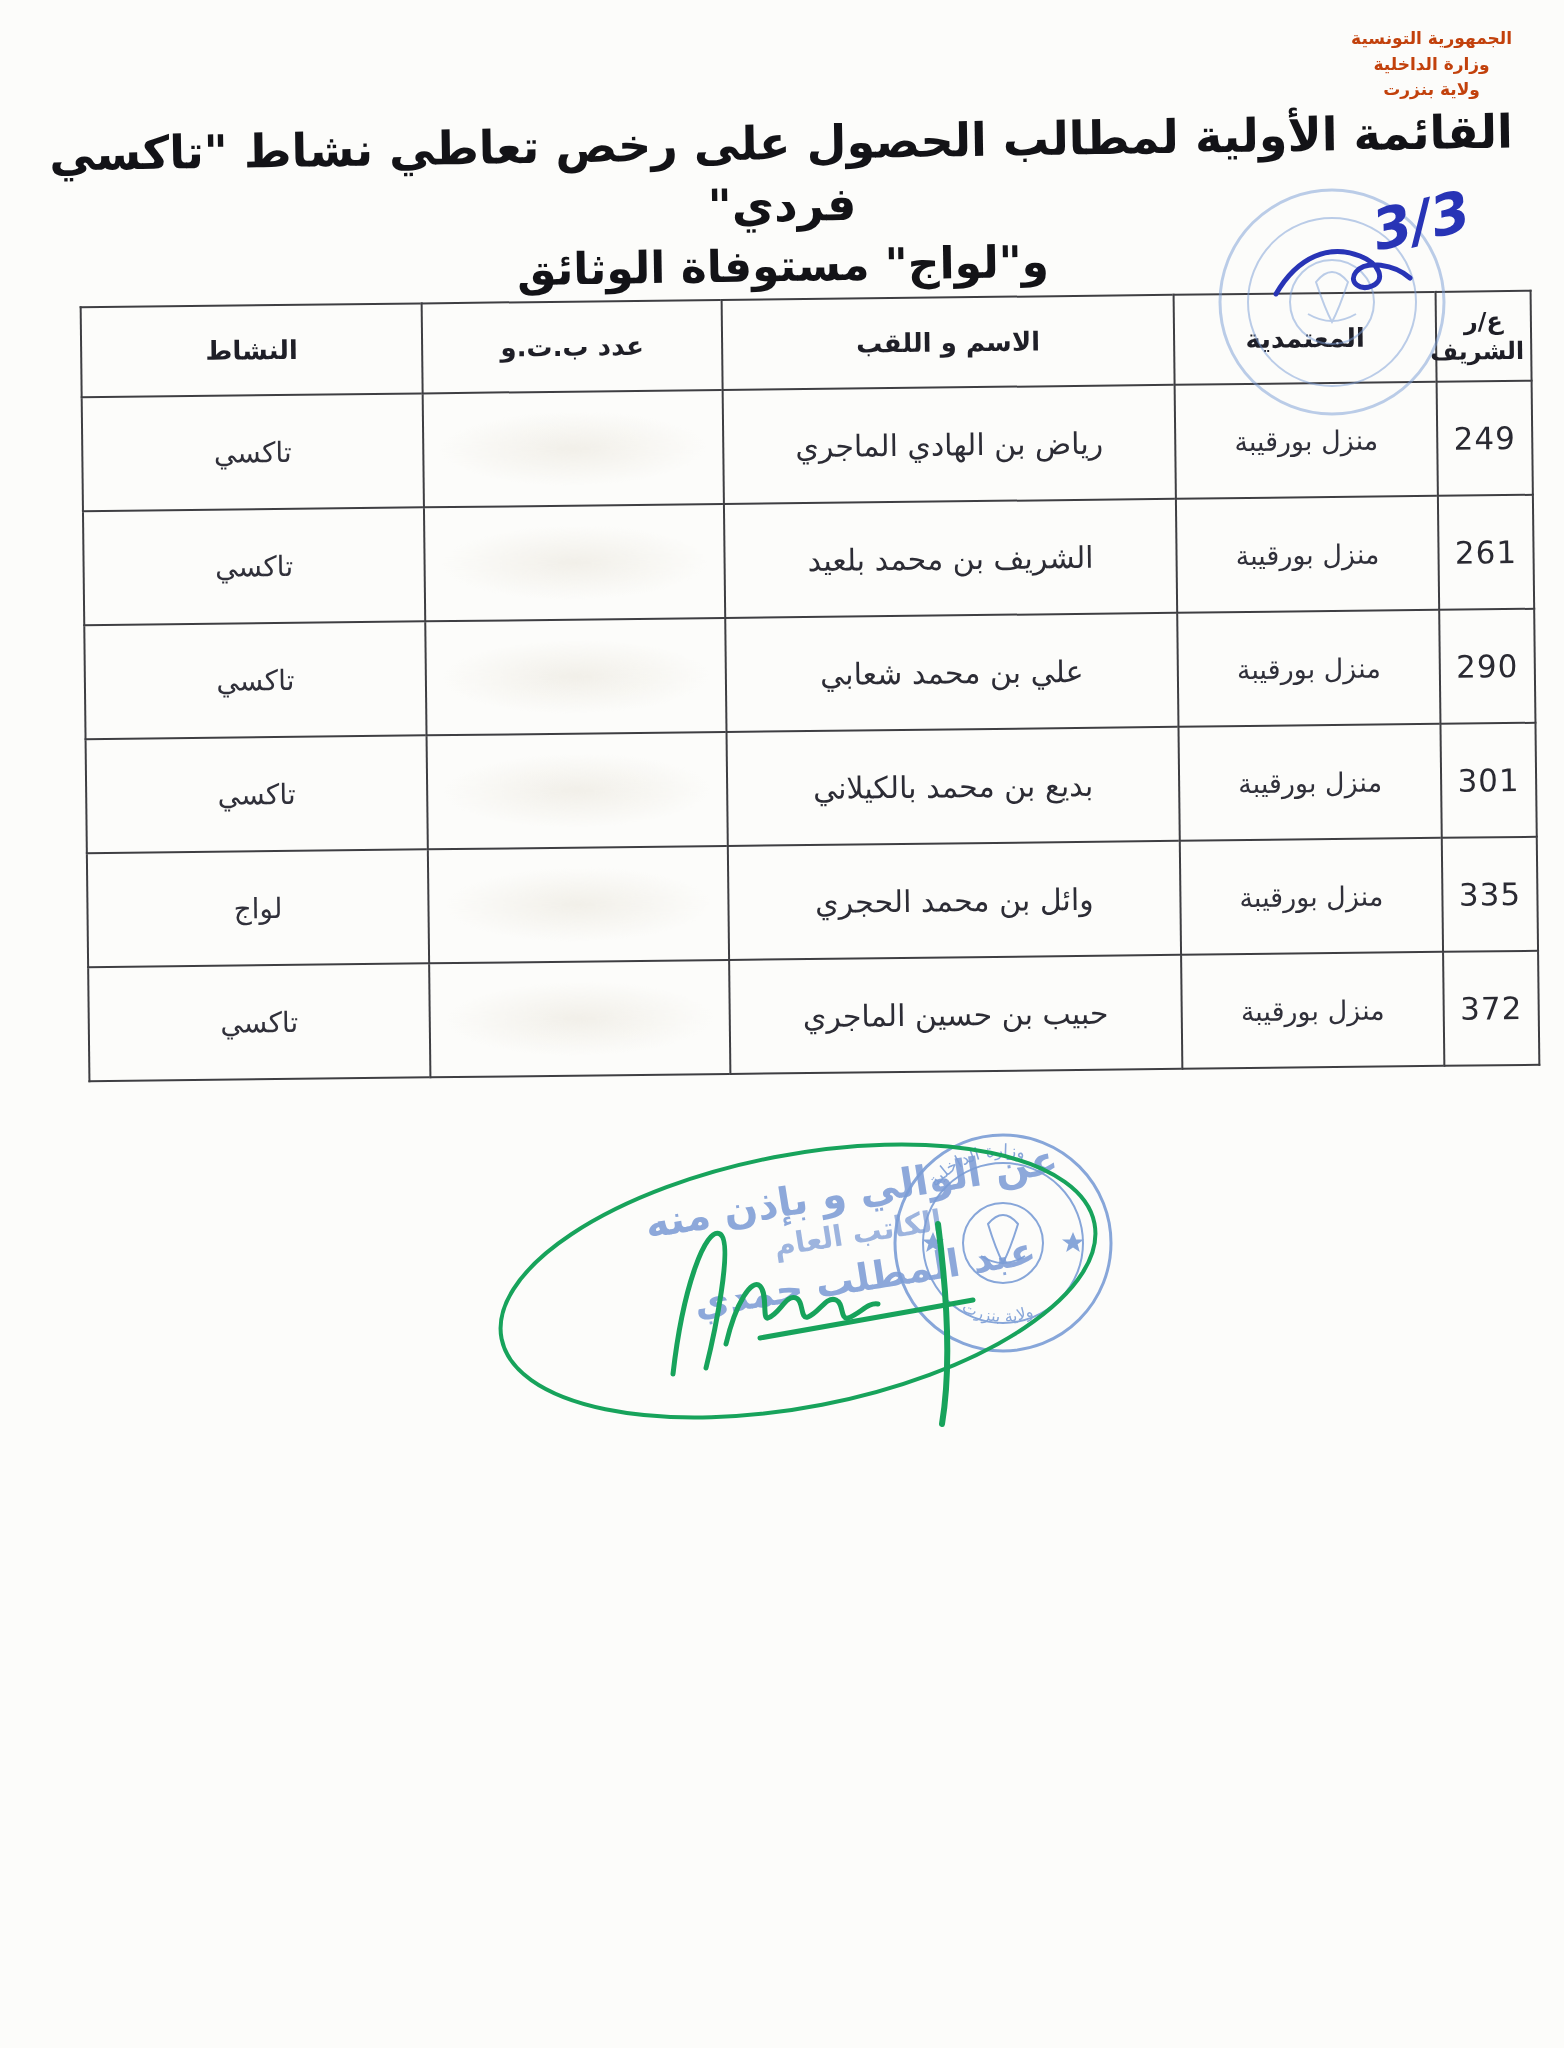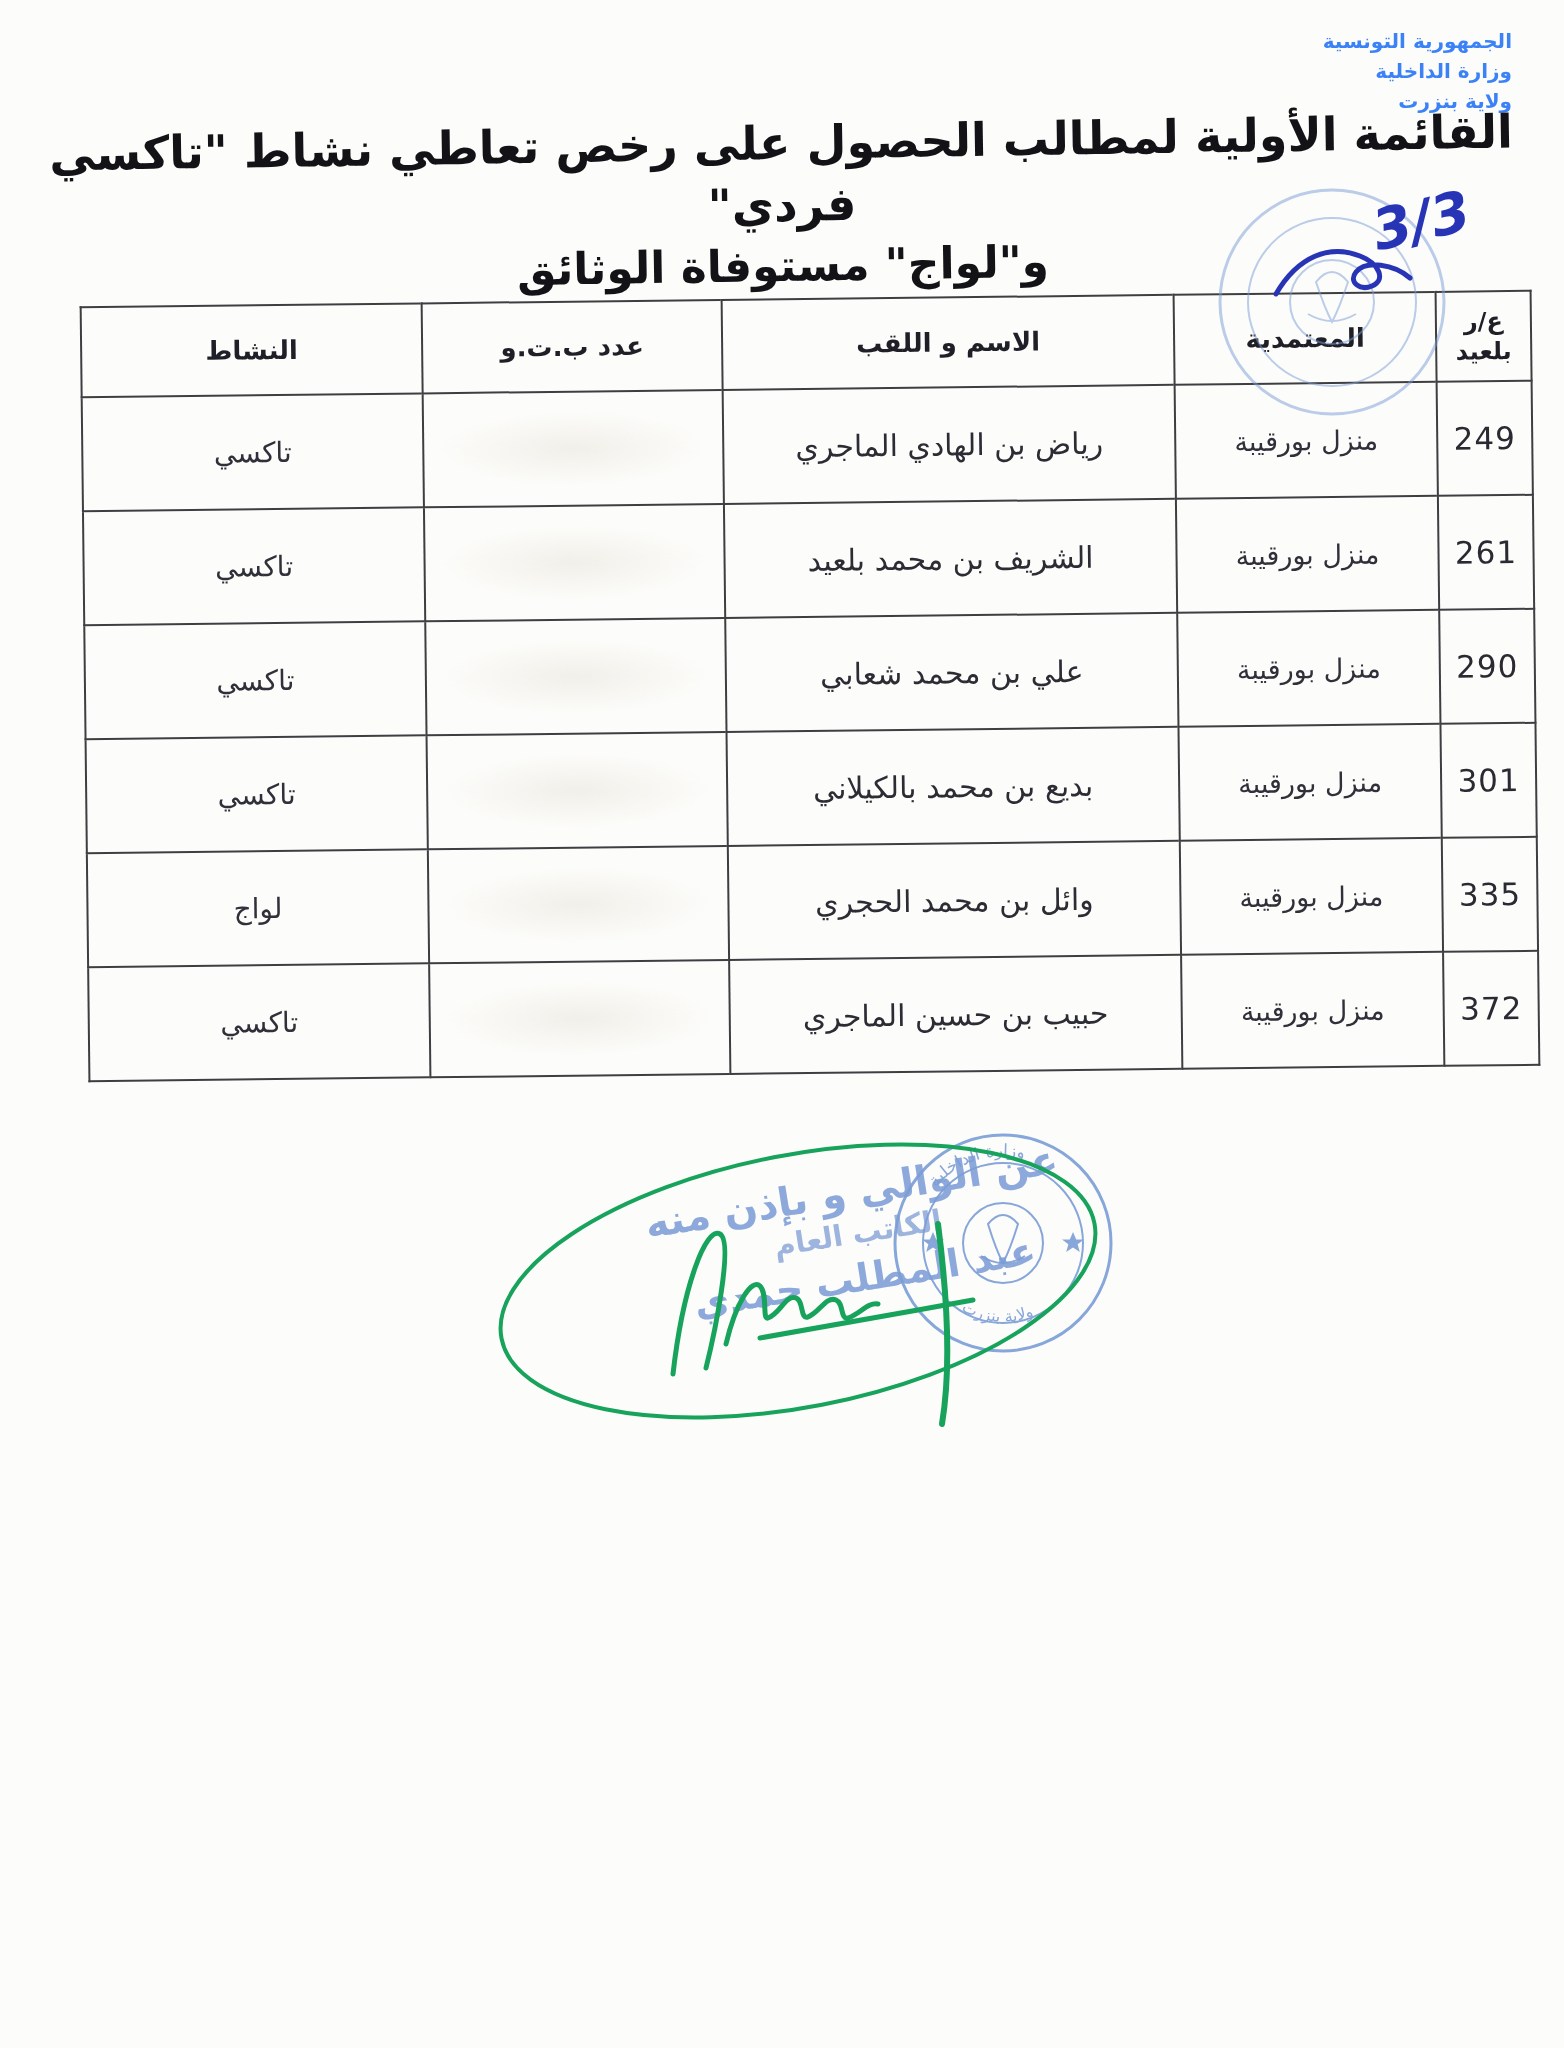--- a/index.html
+++ b/index.html
@@ -8,22 +8,22 @@
     width:1564px;height:2048px;
     margin:0 auto;
     background:#fcfcfa;
     overflow:hidden;
     font-family:"DejaVu Sans", sans-serif;
     color:#26262e;
   }
   
   .letterhead{
     position:absolute;top:26px;right:52px;
-    direction:rtl;text-align:right;
-    font-size:20px;font-weight:bold;color:#3b82f6;
+    direction:rtl;text-align:center;
+    font-size:17px;font-weight:bold;color:#c2410c;
     line-height:1.5;z-index:3;
   }
   
   .title{
     position:absolute;top:112px;left:30px;right:30px;
     direction:rtl;text-align:center;
     font-weight:bold;color:#131317;
     transform:rotate(-0.9deg);
     z-index:3;line-height:1.35;
   }
@@ -102,21 +102,21 @@
         <col style="width:95px">
           <col style="width:262px">
           <col style="width:452px">
           <col style="width:300px">
           <col style="width:341px">
       </colgroup>
       <thead>
         <tr>
           <th class="h-serial">
             <div>ع/ر</div>
-            <div>بلعيد</div>
+            <div>الشريف</div>
           </th>
           <th>المعتمدية</th>
           <th>الاسم و اللقب</th>
           <th>عدد ب.ت.و</th>
           <th>النشاط</th>
         </tr>
       </thead>
       <tbody>
         <tr>
           <td class="c-serial">249</td>

